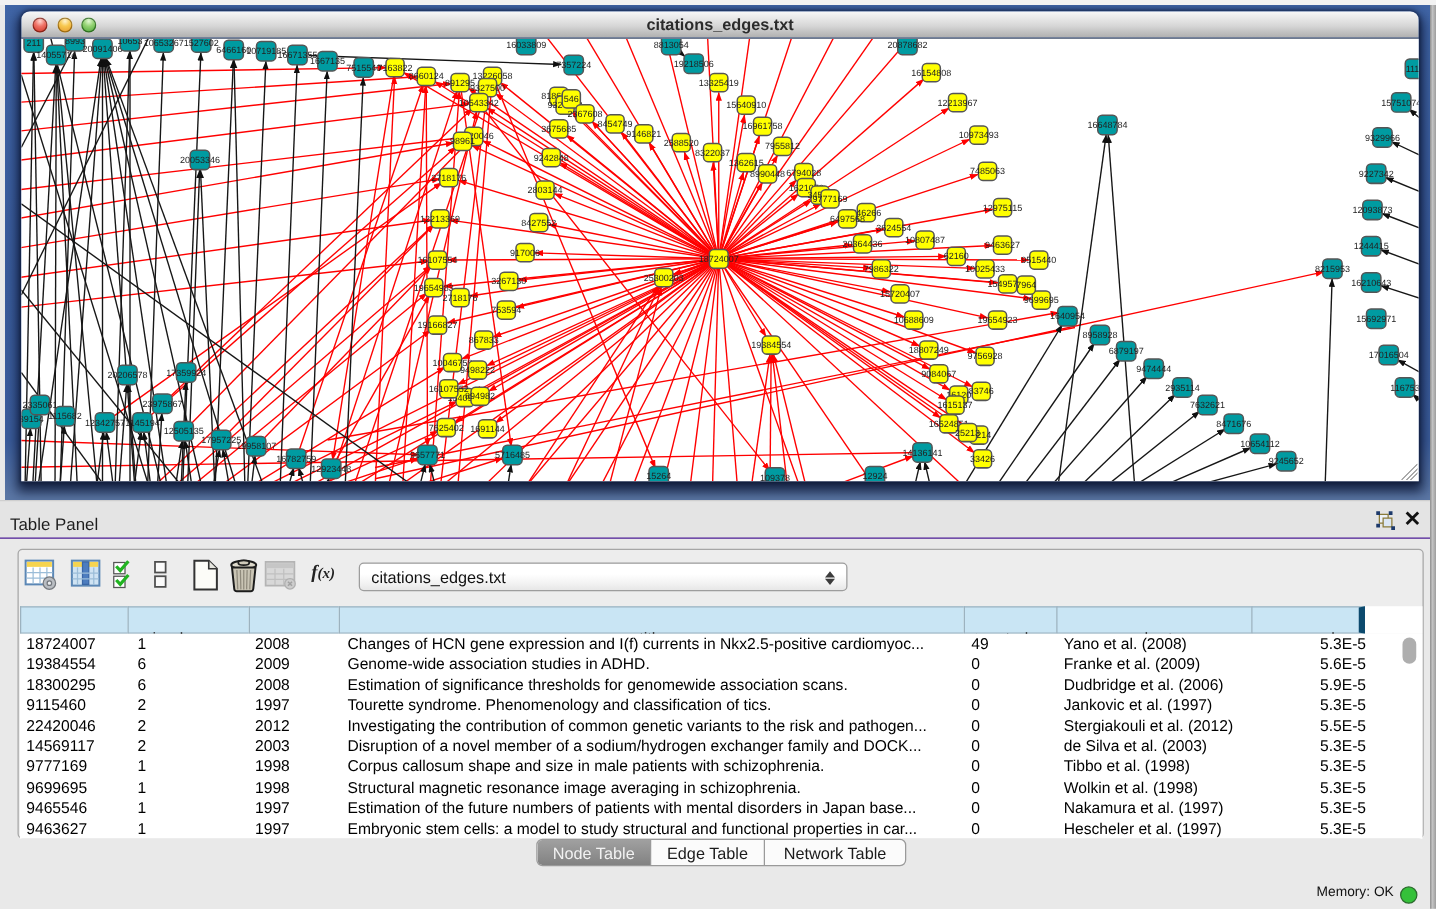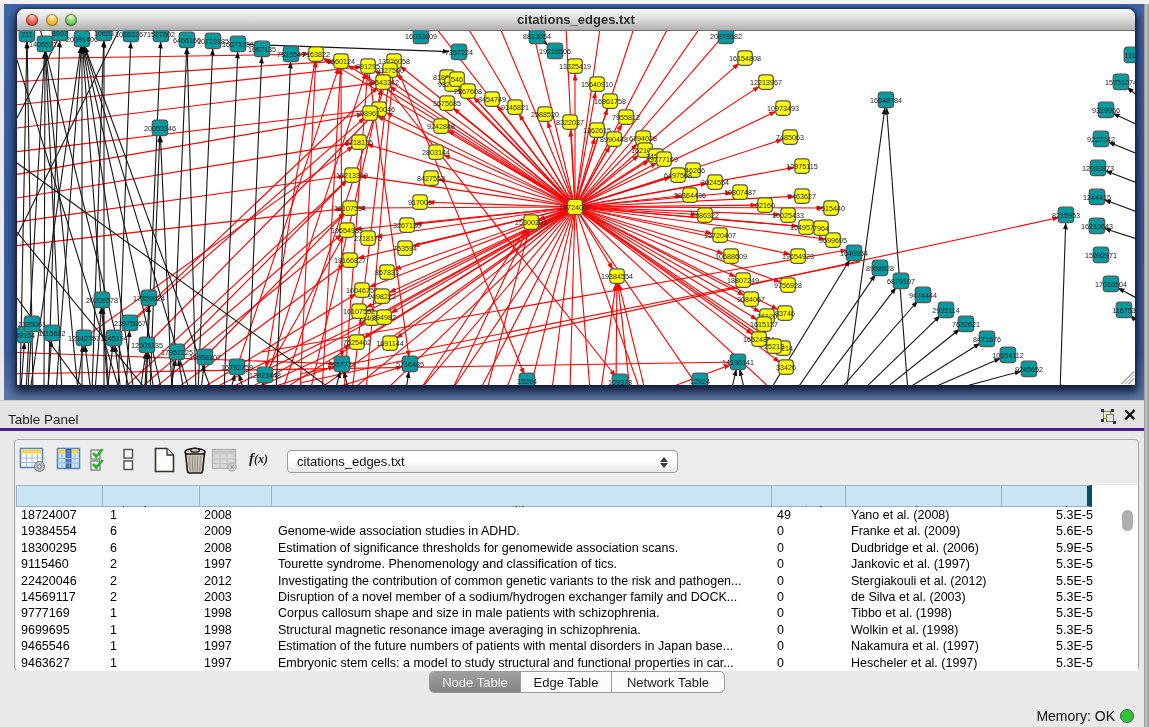--- a/index.html
+++ b/index.html
@@ -22,21 +22,21 @@
 #grip { position:absolute; right:1px; bottom:1px; width:13px; height:13px;
   background:
    linear-gradient(135deg, transparent 48%, #aaa 48%, #aaa 55%, transparent 55%),
    linear-gradient(135deg, transparent 62%, #aaa 62%, #aaa 69%, transparent 69%),
    linear-gradient(135deg, transparent 76%, #aaa 76%, #aaa 83%, transparent 83%);}
 #splitter { position:absolute; left:567px; top:400px; width:14px; height:5px; }
 #splitter:before { content:""; position:absolute; left:2px; top:0px; border-left:4px solid transparent; border-right:4px solid transparent; border-bottom:4px solid #7a96c0; }
 
 #tablepanel { position:absolute; left:0; top:400px; width:1144px; height:327px; background:#e9e9e9; }
 #tp-head { position:absolute; left:0; top:0; width:100%; height:31px; background:#e4e4e4;
-  border-top:1px solid #cfcfcf; border-bottom:3px solid #4c1d95; }
+  border-top:1px solid #cfcfcf; border-bottom:1px solid #4c1d95; }
 #tp-head .t { position:absolute; left:8px; top:11px; font-size:13.5px; color:#1e1e1e; }
 #tp-float { position:absolute; right:27px; top:7px; }
 #tp-x { position:absolute; right:7px; top:4px; font-size:17px; font-weight:bold; color:#111; }
 #panel { position:absolute; left:14px; top:39px; width:1125px; height:232px;
   border:1px solid #a6a6a6; border-radius:4px; background:#ededed; }
 .tbi { position:absolute; }
 .fx { position:absolute; left:234px; top:10px; font-size:15px; font-style:italic; font-weight:bold; color:#222; font-family:"Liberation Serif",serif; }
 .fx span { font-size:12px; }
 #dd { position:absolute; left:272px; top:10px; width:391px; height:23px; background:linear-gradient(180deg,#ffffff 40%,#f2f2f2 75%,#e7e7e7 100%);
   border:1px solid #9d9d9d; border-radius:4px; font-size:13px; color:#111; padding:3px 0 0 9px; }
@@ -61,21 +61,21 @@
 #vscroll { position:absolute; right:5px; top:70px; width:11px; height:159px; }
 #vthumb { position:absolute; left:0; top:0; width:11px; height:21px; background:#aeaeae; border-radius:5.5px; }
 
 #tabs { position:absolute; left:429px; top:271px; height:22px; display:flex;
   border:1px solid #9a9a9a; border-radius:5px; overflow:hidden; background:#fbfbfb;
   font-size:13px; }
 #tabs div { padding:3px 0 0 0; height:100%; text-align:center; color:#1b1b1b }
 #tabs div:nth-child(1) { width:90px; } #tabs div:nth-child(3) { width:90px; } #tabs div:nth-child(5) { width:112px; }
 #tabs .sel { background:linear-gradient(180deg,#a0a0a0,#828282); color:#f2f2f2 !important; }
 #tabs .sep { padding:0; width:1px; background:#9a9a9a; }
-#status { position:absolute; right:29px; top:308px; font-size:14px; color:#111; }
+#status { position:absolute; right:29px; top:308px; font-size:11px; color:#111; }
 #memdot { position:absolute; right:10px; top:309px; width:14px; height:14px; border-radius:50%;
   background:#35c13a; border:1.5px solid #2b6b2d; }
 #rightstrip { position:absolute; right:0; top:0; width:5px; height:727px;
   background:linear-gradient(90deg,#8e8e8e,#c2c2c2 40%,#9a9a9a); }
 </style></head>
 <body>
 <div id="topstrip"></div>
 <div id="desktop">
   <div id="win">
     <div id="canvas">
@@ -710,20 +710,21 @@
       <div class="h" style="left:255px;width:500px">title</div>
       <div class="h" style="left:755px;width:74px">△ out_de...</div>
       <div class="h" style="left:829px;width:156px">short</div>
       <div class="h" style="left:985px;width:91px">pagerank</div>
     </div>
     <div id="tbody">
 <div class="tr">
           <div class="c name">18724007</div>
           <div class="c deg">1</div>
           <div class="c year">2008</div>
+          <div class="c title">Changes of HCN gene expression and I(f) currents in Nkx2.5-positive cardiomyoc...</div>
           <div class="c outd">49</div>
           <div class="c short">Yano et al. (2008)</div>
           <div class="c pr">5.3E-5</div>
         </div>
 <div class="tr">
           <div class="c name">19384554</div>
           <div class="c deg">6</div>
           <div class="c year">2009</div>
           <div class="c title">Genome-wide association studies in ADHD.</div>
           <div class="c outd">0</div>

